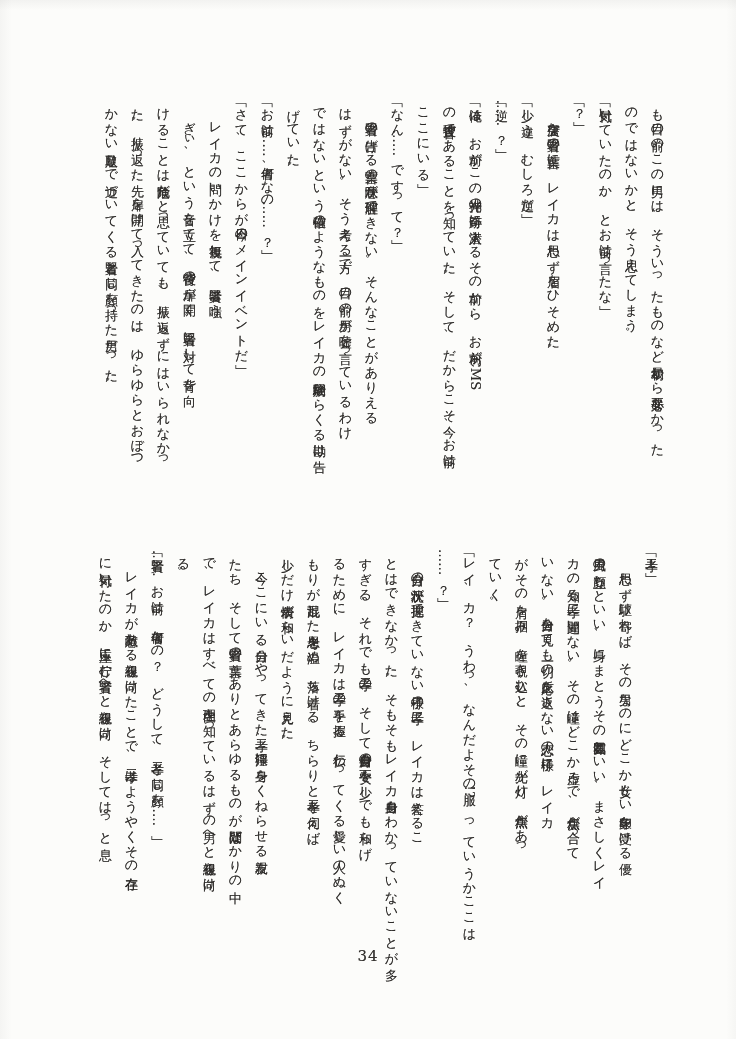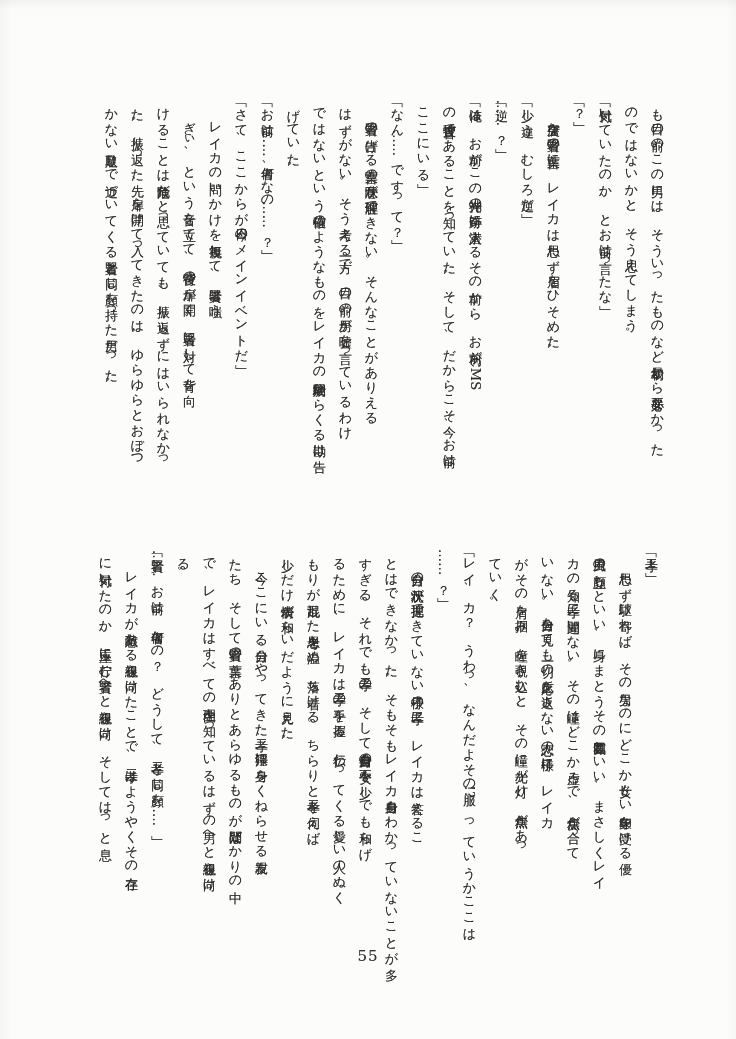--- a/index.html
+++ b/index.html
@@ -115,14 +115,14 @@
       <p class="column">もりが混乱した思考を温め、落ち着ける。ちらりと孝二を伺えば、</p>
       <p class="column">少しだけ表情が和らいだように見えた。</p>
       <p class="column indent">今ここにいる自分、やってきた孝二、淫猥に身をくねらせる親友</p>
       <p class="column">たち、そして賢者の言葉。ありとあらゆるものが疑問ばかりの中</p>
       <p class="column">で、レイカはすべての理由を知っているはずの男へと視線を向け</p>
       <p class="column">る。</p>
       <p class="column">「賢者……お前は、何者なの？　どうして、孝二と同じ顔を……」</p>
       <p class="column indent">レイカが敵意ある視線を向けたことで、孝二はようやくその存在</p>
       <p class="column">に気付いたのか、玉座に佇む賢者へと視線を向け、そしてはっと息</p>
     </section>
-  <div class="page-number">55</div>
+  <div class="page-number">34</div>
 </div>
 
 </body></html>

